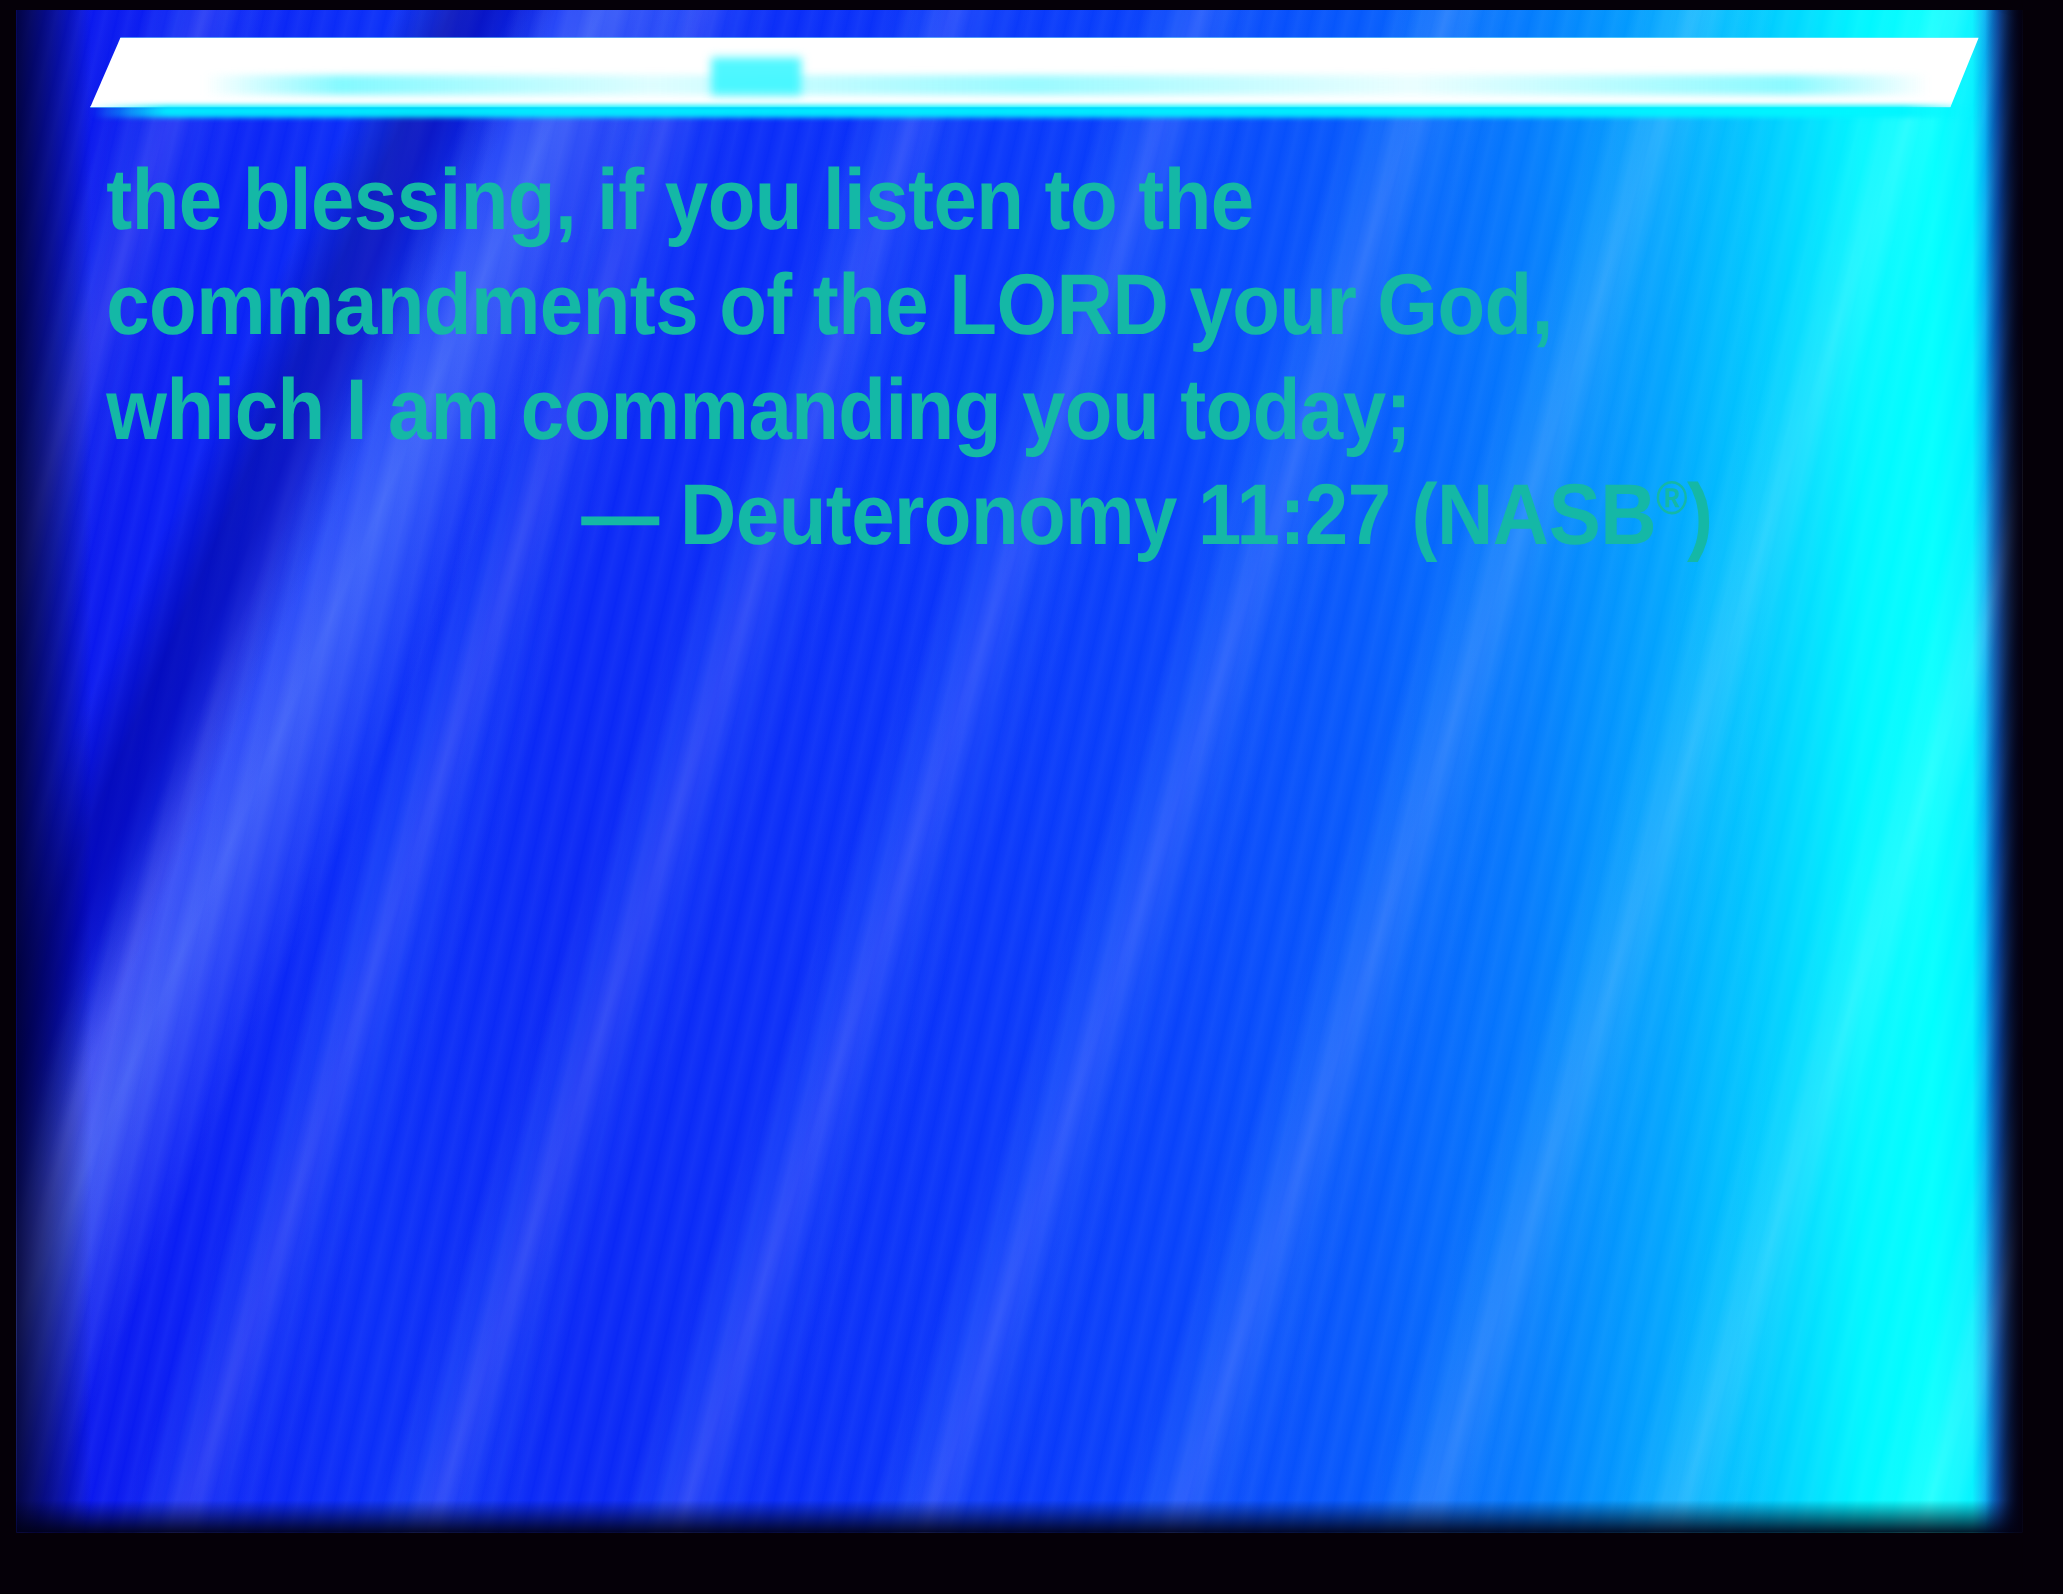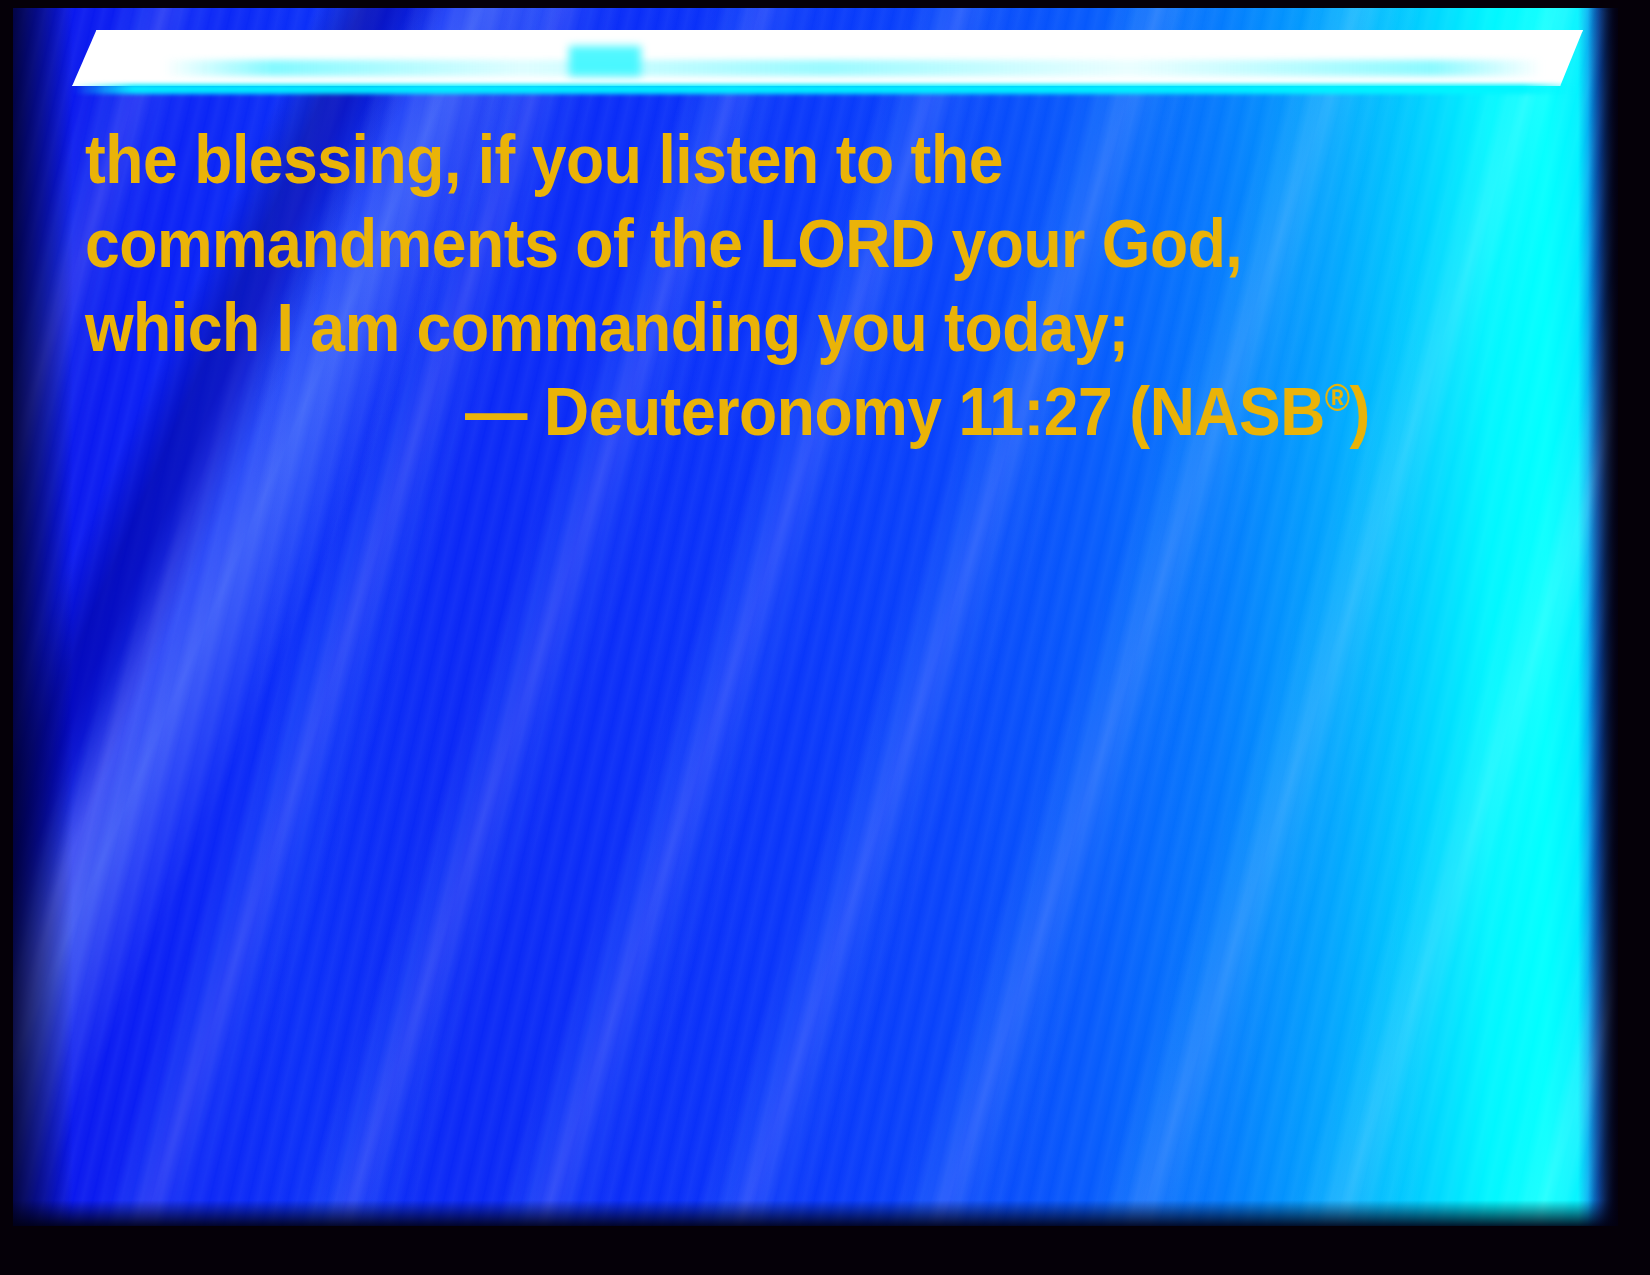--- a/index.html
+++ b/index.html
@@ -212,21 +212,21 @@
     filter: blur(2px);
   }
 
   
   #verse-block {
     position: absolute;
     left: 85px;
     top: 118px;
     width: 1450px;
     z-index: 5;
-    color: #eab308;
+    color: #14b8a6;
     font-weight: bold;
     font-size: 69px;
     line-height: 84px;
     font-stretch: condensed;
     letter-spacing: -0.5px;
     white-space: nowrap;
   }
   #verse-block .vline {
     display: block;
     transform: scaleX(0.905);

